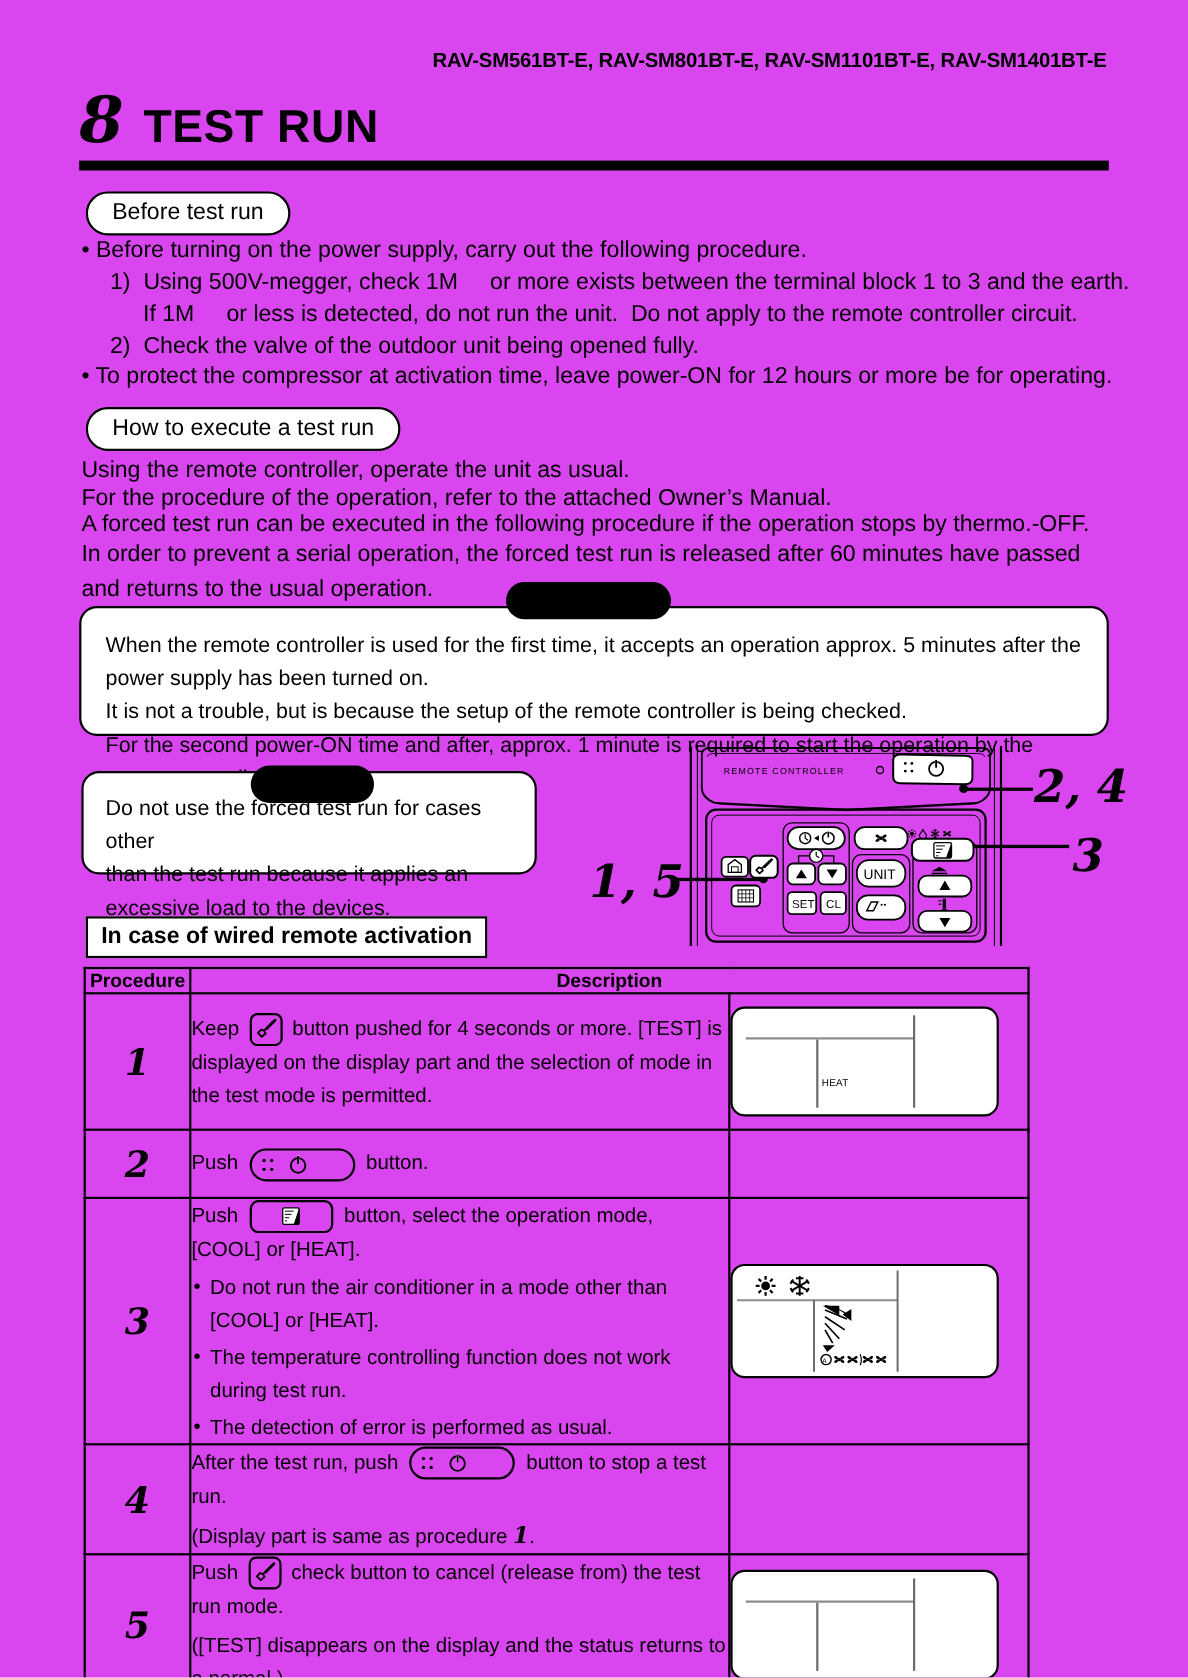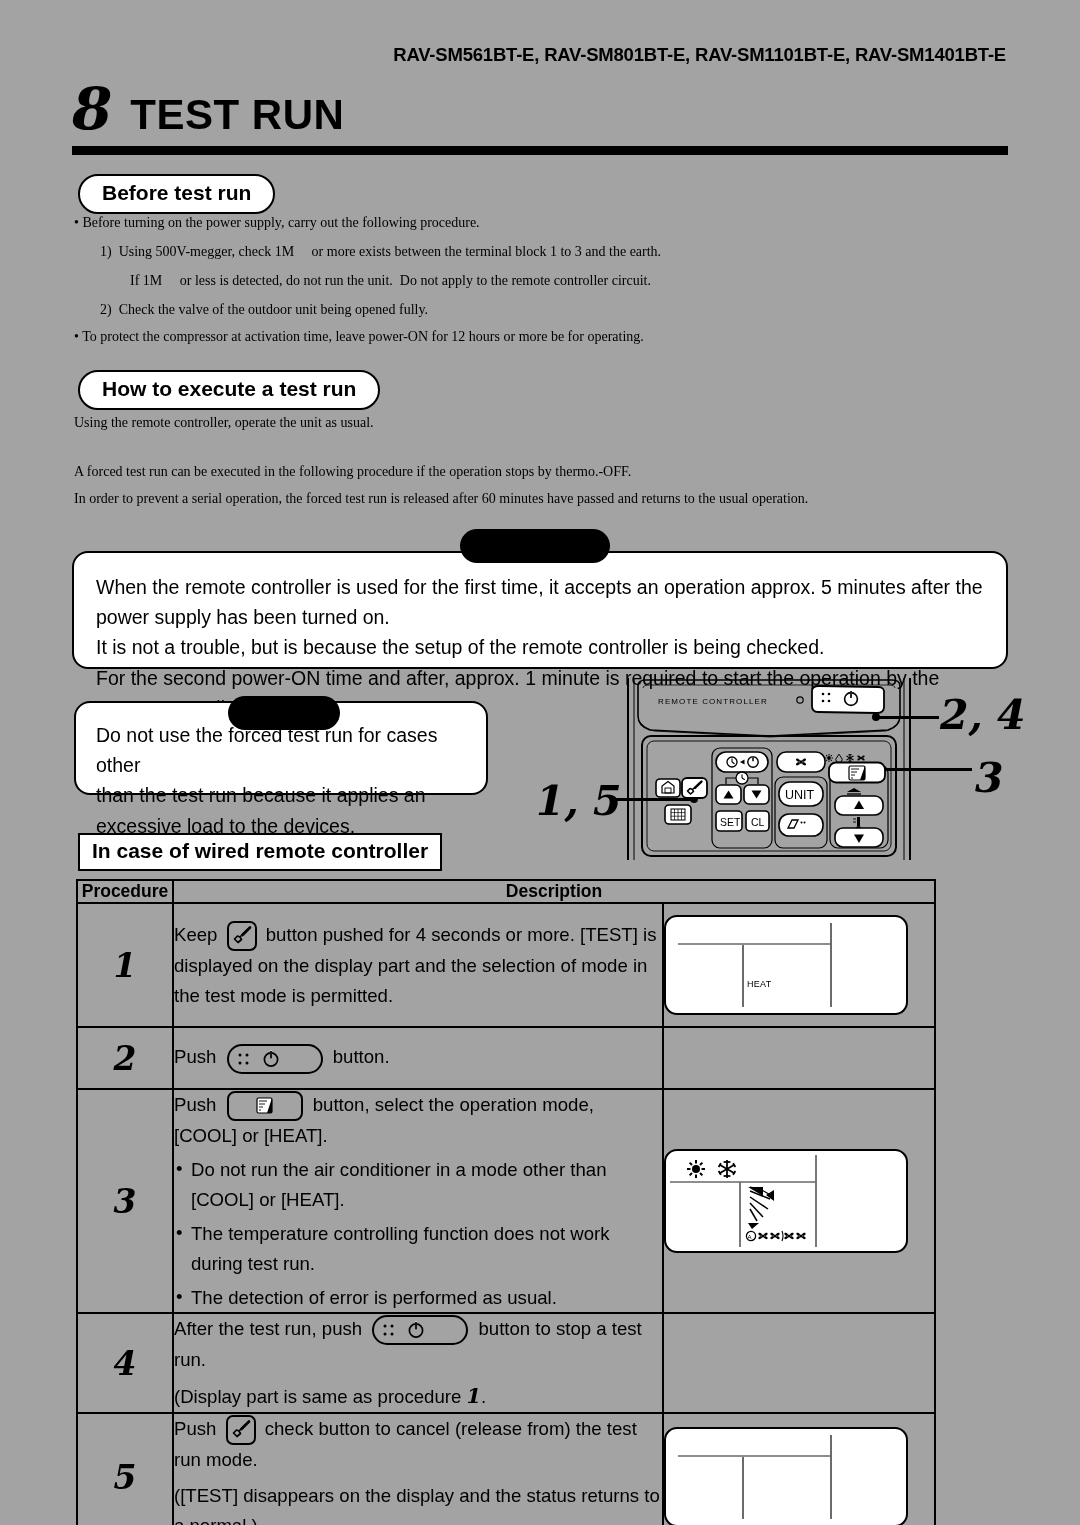--- a/index.html
+++ b/index.html
@@ -9,21 +9,21 @@
   }
   body {
     font-family: "Liberation Sans", sans-serif;
     color: #000000;
   }
   #page {
     position: relative;
     width: 1080px;
     height: 1525px;
     margin: 0 auto;
-    background: #a3a3a3;
+    background: #d946ef;
     overflow: hidden;
   }
 
   
   .model-line {
     position: absolute;
     top: 44px;
     right: 74px;
     font-size: 18.5px;
     font-weight: bold;
@@ -60,32 +60,31 @@
     background: #000;
   }
 
   
   .pill {
     position: absolute;
     border: 2.5px solid #000;
     border-radius: 22px;
     padding: 5px 22px 7px 22px;
     font-size: 21px;
-    font-weight: bold;
+    font-weight: normal;
     background: #fff;
     white-space: nowrap;
   }
 
   
   .txt {
     position: absolute;
-    font-size: 14px;
+    font-size: 21px;
     line-height: 1.52;
     white-space: pre;
-    font-family: Liberation Serif, serif;
   }
   .txt.wrap { white-space: normal; }
 
   
   .notebox {
     position: absolute;
     border: 2.5px solid #000;
     border-radius: 16px;
     background: #fff;
     box-sizing: border-box;
@@ -247,20 +246,21 @@
 
   <div class="txt" style="left:74px; top:212px;">• Before turning on the power supply, carry out the following procedure.</div>
   <div class="txt" style="left:100px; top:241px;">1)  Using 500V-megger, check 1M     or more exists between the terminal block 1 to 3 and the earth.</div>
   <div class="txt" style="left:130px; top:270px;">If 1M     or less is detected, do not run the unit.  Do not apply to the remote controller circuit.</div>
   <div class="txt" style="left:100px; top:299px;">2)  Check the valve of the outdoor unit being opened fully.</div>
   <div class="txt" style="left:74px; top:326px;">• To protect the compressor at activation time, leave power-ON for 12 hours or more be for operating.</div>
 
   <div class="pill" style="left:78px; top:370px;">How to execute a test run</div>
 
   <div class="txt" style="left:74px; top:412px;">Using the remote controller, operate the unit as usual.</div>
+  <div class="txt" style="left:74px; top:437px;">For the procedure of the operation, refer to the attached Owner’s Manual.</div>
   <div class="txt" style="left:74px; top:461px;text-align:center;">A forced test run can be executed in the following procedure if the operation stops by thermo.-OFF.</div>
   <div class="txt wrap" style="left:74px; top:488px; width:938px;">In order to prevent a serial operation, the forced test run is released after 60 minutes have passed and returns to the usual operation.</div>
 
   <div class="note-tab" style="left:460px; top:529px; width:150px; height:34px;"></div>
   <div class="notebox" style="left:72px; top:551px; width:936px; height:118px;">
     <div class="inner" style="padding:19px 22px 0 22px;">
       <div>When the remote controller is used for the first time, it accepts an operation approx. 5 minutes after the power supply has been turned on.</div>
       <div>It is not a trouble, but is because the setup of the remote controller is being checked.</div>
       <div>For the second power-ON time and after, approx. 1 minute is required to start the operation by the remote controller.</div>
     </div>
@@ -471,21 +471,21 @@
         <line x1="233" y1="144" x2="236" y2="144" stroke="#000" stroke-width="0.9"></line>
       </g>
 
       <g>
         <rect x="215" y="150" width="48" height="19" rx="8" fill="#fff" stroke="#000" stroke-width="1.6"></rect>
         <path d="M 239 165 L 234 156.5 L 244 156.5 Z" fill="#000"></path>
       </g>
     </svg>
   </div>
 
-  <div class="boxhead" style="left:78px; top:833px;">In case of wired remote controller</div>
+  <div class="boxhead" style="left:78px; top:833px;">In case of wired remote activation</div>
 
   <table class="proc" style="left:76px; top:879px; width:860px;">
     <colgroup>
         <col style="width:96px">
         <col>
         <col style="width:272px">
       </colgroup>
     <tbody>
 
       <tr>

